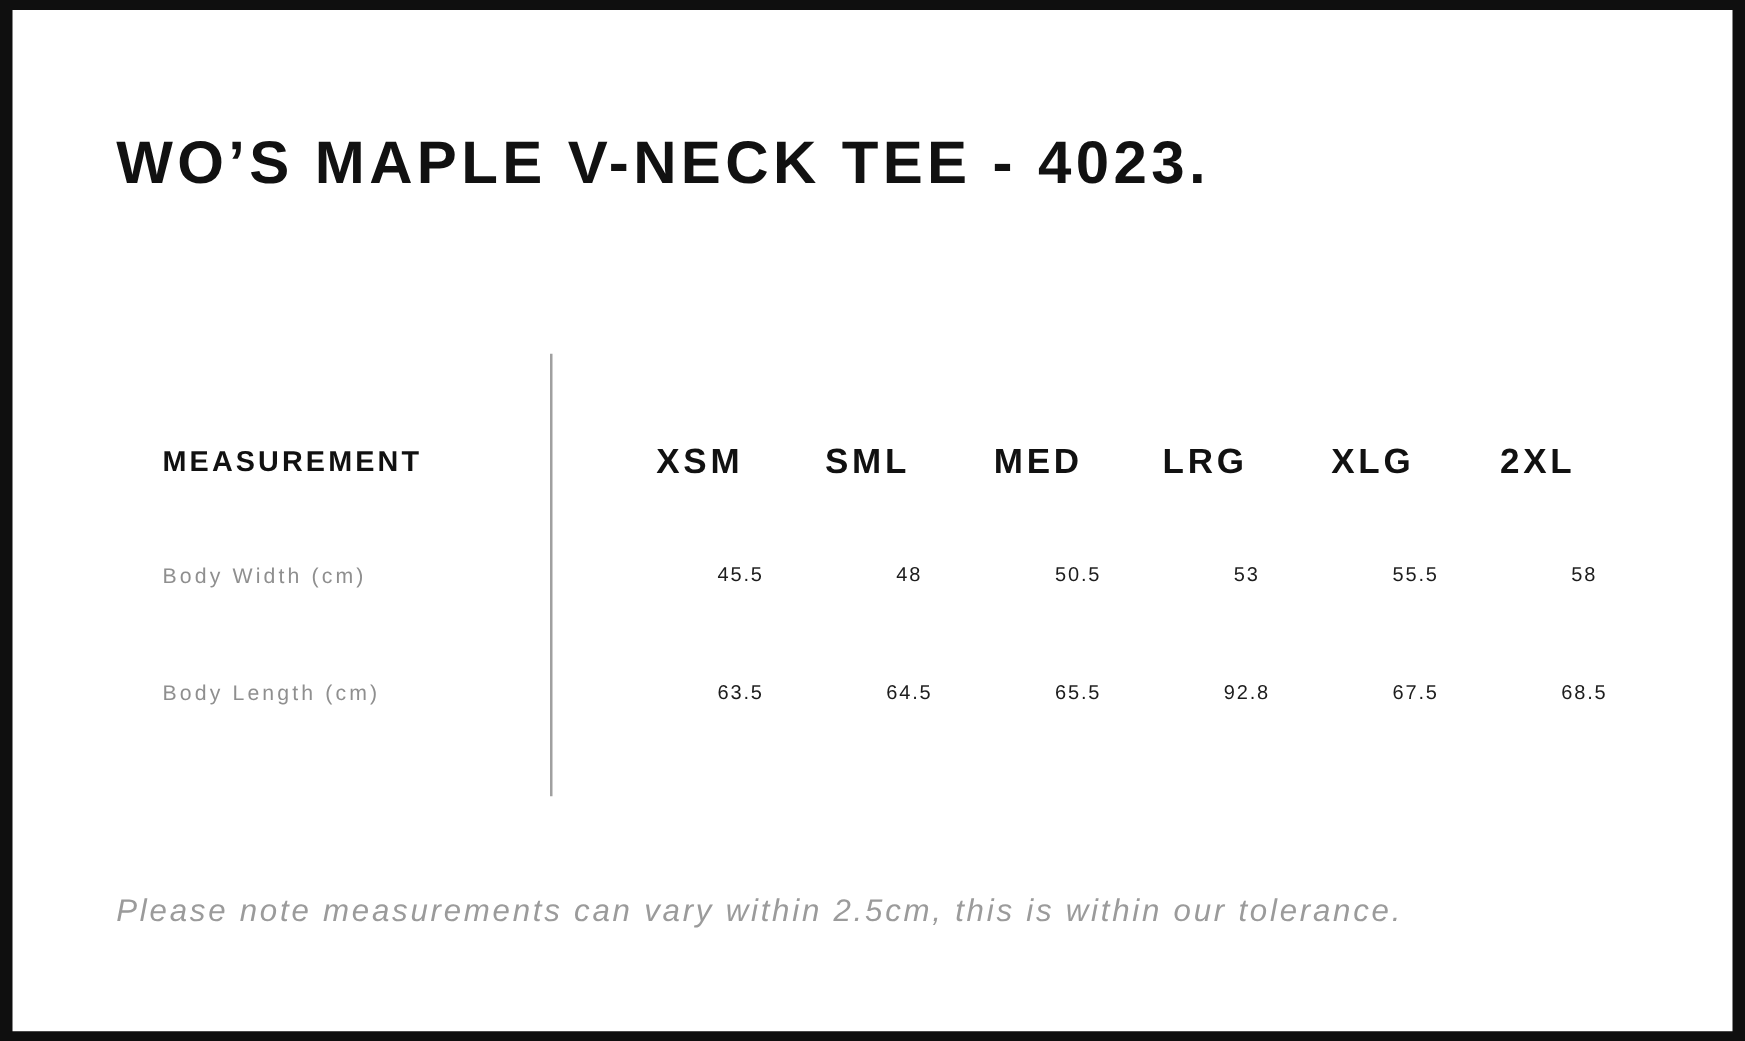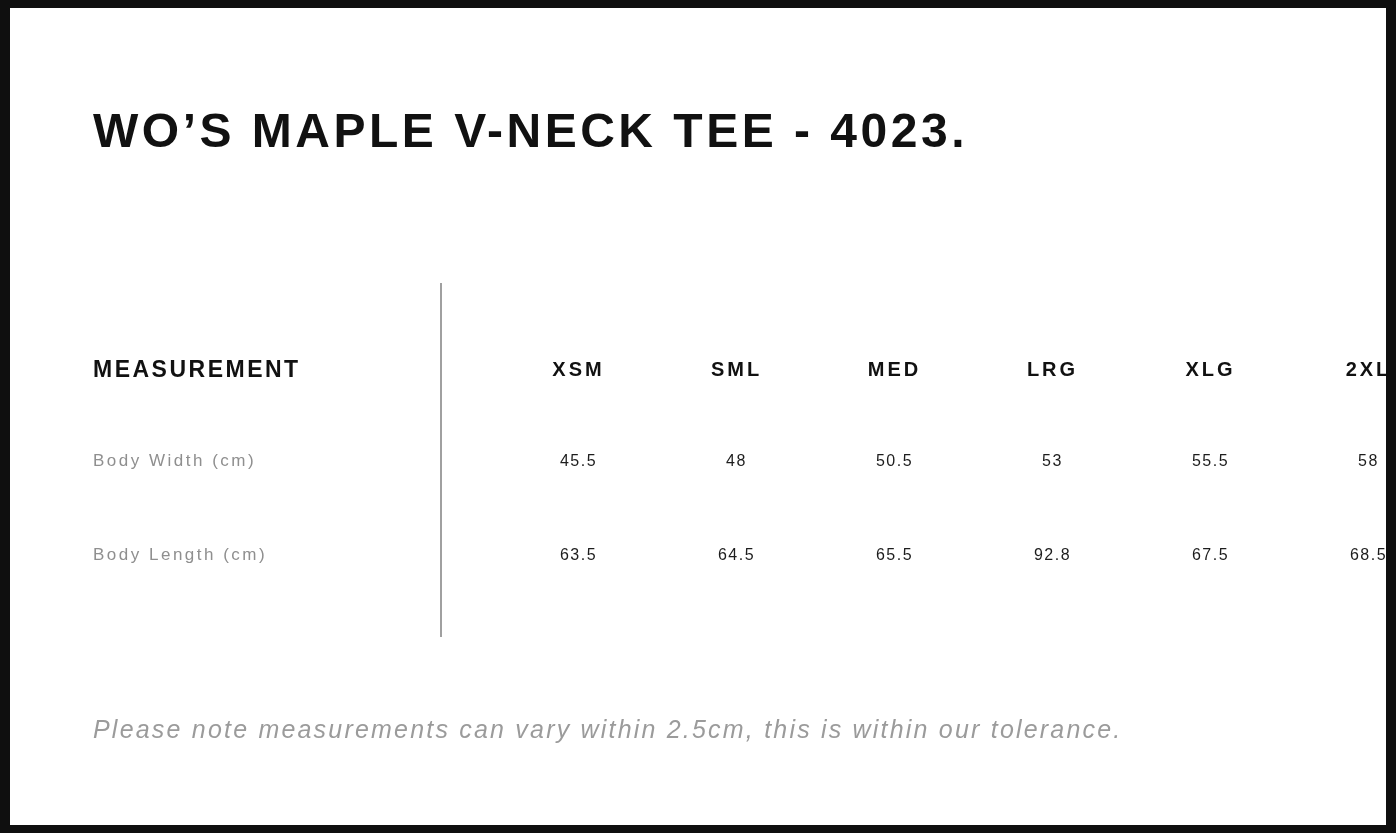--- a/index.html
+++ b/index.html
@@ -36,40 +36,38 @@
     white-space: nowrap;
   }
   .size-table { position: absolute; left: 0; top: 0; width: 100%; height: 100%; }
   .trow {
     position: absolute;
     left: 0;
     width: 100%;
     height: 44px;
     display: grid;
     grid-template-columns: 395px repeat(6, 135px);
-    padding-left: 83px;
+    padding-left: 120px;
     align-items: center;
-    gap: 23px;
   }
   .trow.header-row { top: 339px; }
   .trow.data-row-1 { top: 431px; }
   .trow.data-row-2 { top: 525px; }
   .cell { white-space: nowrap; }
   .measurement-header {
     font-size: 23px;
     font-weight: bold;
     letter-spacing: 2.5px;
     color: var(--text-primary);
   }
   .size-header {
-    font-size: 20px;
+    font-size: 28px;
     font-weight: bold;
     letter-spacing: 3px;
     color: var(--text-primary);
-    text-align: center;
   }
   .row-label {
     font-size: 17px;
     letter-spacing: 2.5px;
     color: var(--text-muted);
   }
   .size-value {
     font-size: 16px;
     letter-spacing: 1.5px;
     color: var(--text-values);

